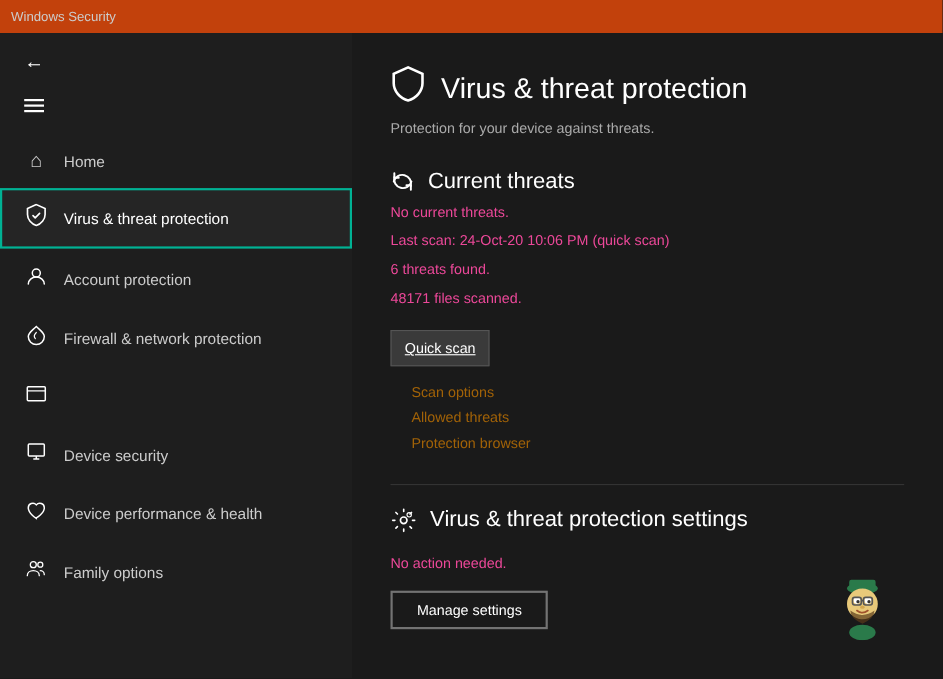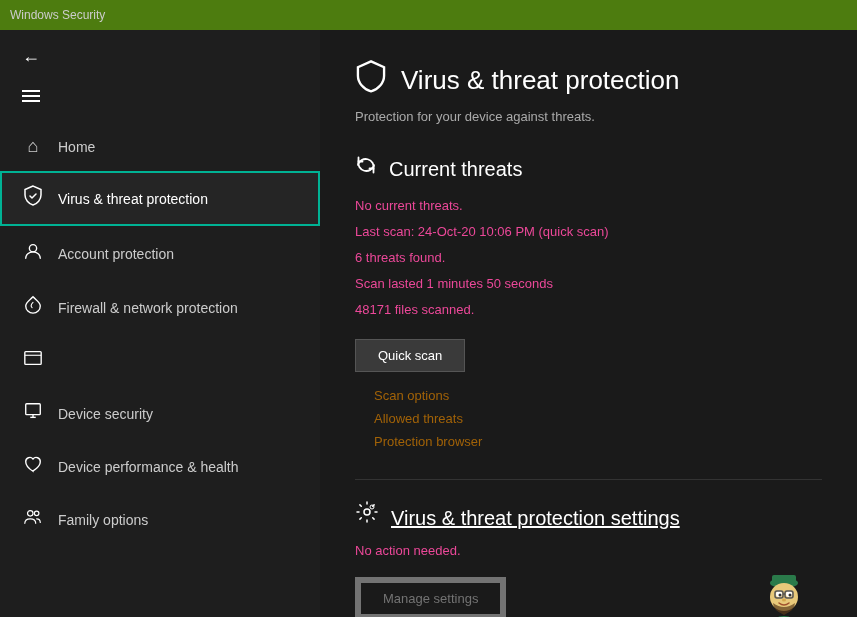--- a/index.html
+++ b/index.html
@@ -9,21 +9,21 @@
       background: #1a1a1a;
       font-family: 'Segoe UI', Arial, sans-serif;
       color: #ffffff;
       overflow: hidden;
       display: flex;
       flex-direction: column;
     }
 
     
     #titlebar {
-      background: #4d7c0f;
+      background: #c2410c;
       height: 30px;
       display: flex;
       align-items: center;
       padding: 0 10px;
       flex-shrink: 0;
     }
     #titlebar span {
       font-size: 12px;
       color: #cccccc;
     }
@@ -136,23 +136,22 @@
       color: #aaaaaa;
       margin-bottom: 30px;
     }
 
     
     .section {
       margin-bottom: 30px;
     }
     .section-header {
       display: flex;
-      align-items: flex-end;
+      align-items: flex-start;
       gap: 12px;
-      margin-bottom: 14px;
     }
     .section-icon {
       font-size: 20px;
       color: #ffffff;
     }
     .section-title {
       font-size: 20px;
       font-weight: 400;
       color: #ffffff;
     }
@@ -161,64 +160,64 @@
       font-size: 13px;
       color: #ec4899;
       line-height: 1.7;
       margin-bottom: 4px;
     }
 
     .quick-scan-btn {
       background: #3a3a3a;
       color: #ffffff;
       border: 1px solid #555555;
-      padding: 8px 22px;
+      padding: 8px 12px;
       font-size: 13px;
       cursor: pointer;
       margin: 14px 0 16px 0;
       font-family: 'Segoe UI', Arial, sans-serif;
+      text-decoration: underline;
     }
 
     .link-item {
       display: block;
       color: #a16207;
       font-size: 13px;
       text-decoration: none;
       cursor: pointer;
       margin-bottom: 8px;
       margin-left: 19px;
     }
 
     .divider {
       height: 1px;
       background: #333333;
       margin: 20px 0;
     }
 
     .settings-header {
       display: flex;
-      align-items: flex-end;
+      align-items: flex-start;
       gap: 12px;
       margin-bottom: 10px;
-      text-decoration: underline;
     }
     .settings-icon {
       font-size: 22px;
       color: #ffffff;
     }
     .settings-title {
       font-size: 20px;
       font-weight: 400;
       color: #ffffff;
     }
 
     .manage-settings-btn {
       background: transparent;
-      color: #737373;
-      border: 6px solid #737373;
+      color: #ffffff;
+      border: 2px solid #737373;
       padding: 8px 22px;
       font-size: 13px;
       cursor: pointer;
       font-family: 'Segoe UI', Arial, sans-serif;
       margin-top: 10px;
     }
 
     .content-wrapper {
       position: relative;
     }
@@ -343,21 +342,20 @@
               <path d="M3.5 3.5v4h4" stroke="white" stroke-width="1.8" fill="none" stroke-linecap="round" stroke-linejoin="round"></path>
               <path d="M18.5 18.5v-4h-4" stroke="white" stroke-width="1.8" fill="none" stroke-linecap="round" stroke-linejoin="round"></path>
             </svg>
           </span>
           <h2 class="section-title">Current threats</h2>
         </div>
 
         <p class="info-text">No current threats.</p>
         <p class="info-text">Last scan: 24-Oct-20 10:06 PM (quick scan)</p>
         <p class="info-text">6 threats found.</p>
-        <p class="info-text">Scan lasted 1 minutes 50 seconds</p>
         <p class="info-text">48171 files scanned.</p>
 
         <button class="quick-scan-btn">Quick scan</button>
 
         <a class="link-item">Scan options</a>
         <a class="link-item">Allowed threats</a>
         <a class="link-item">Protection browser</a>
       </div>
 
       <div class="divider"></div>

